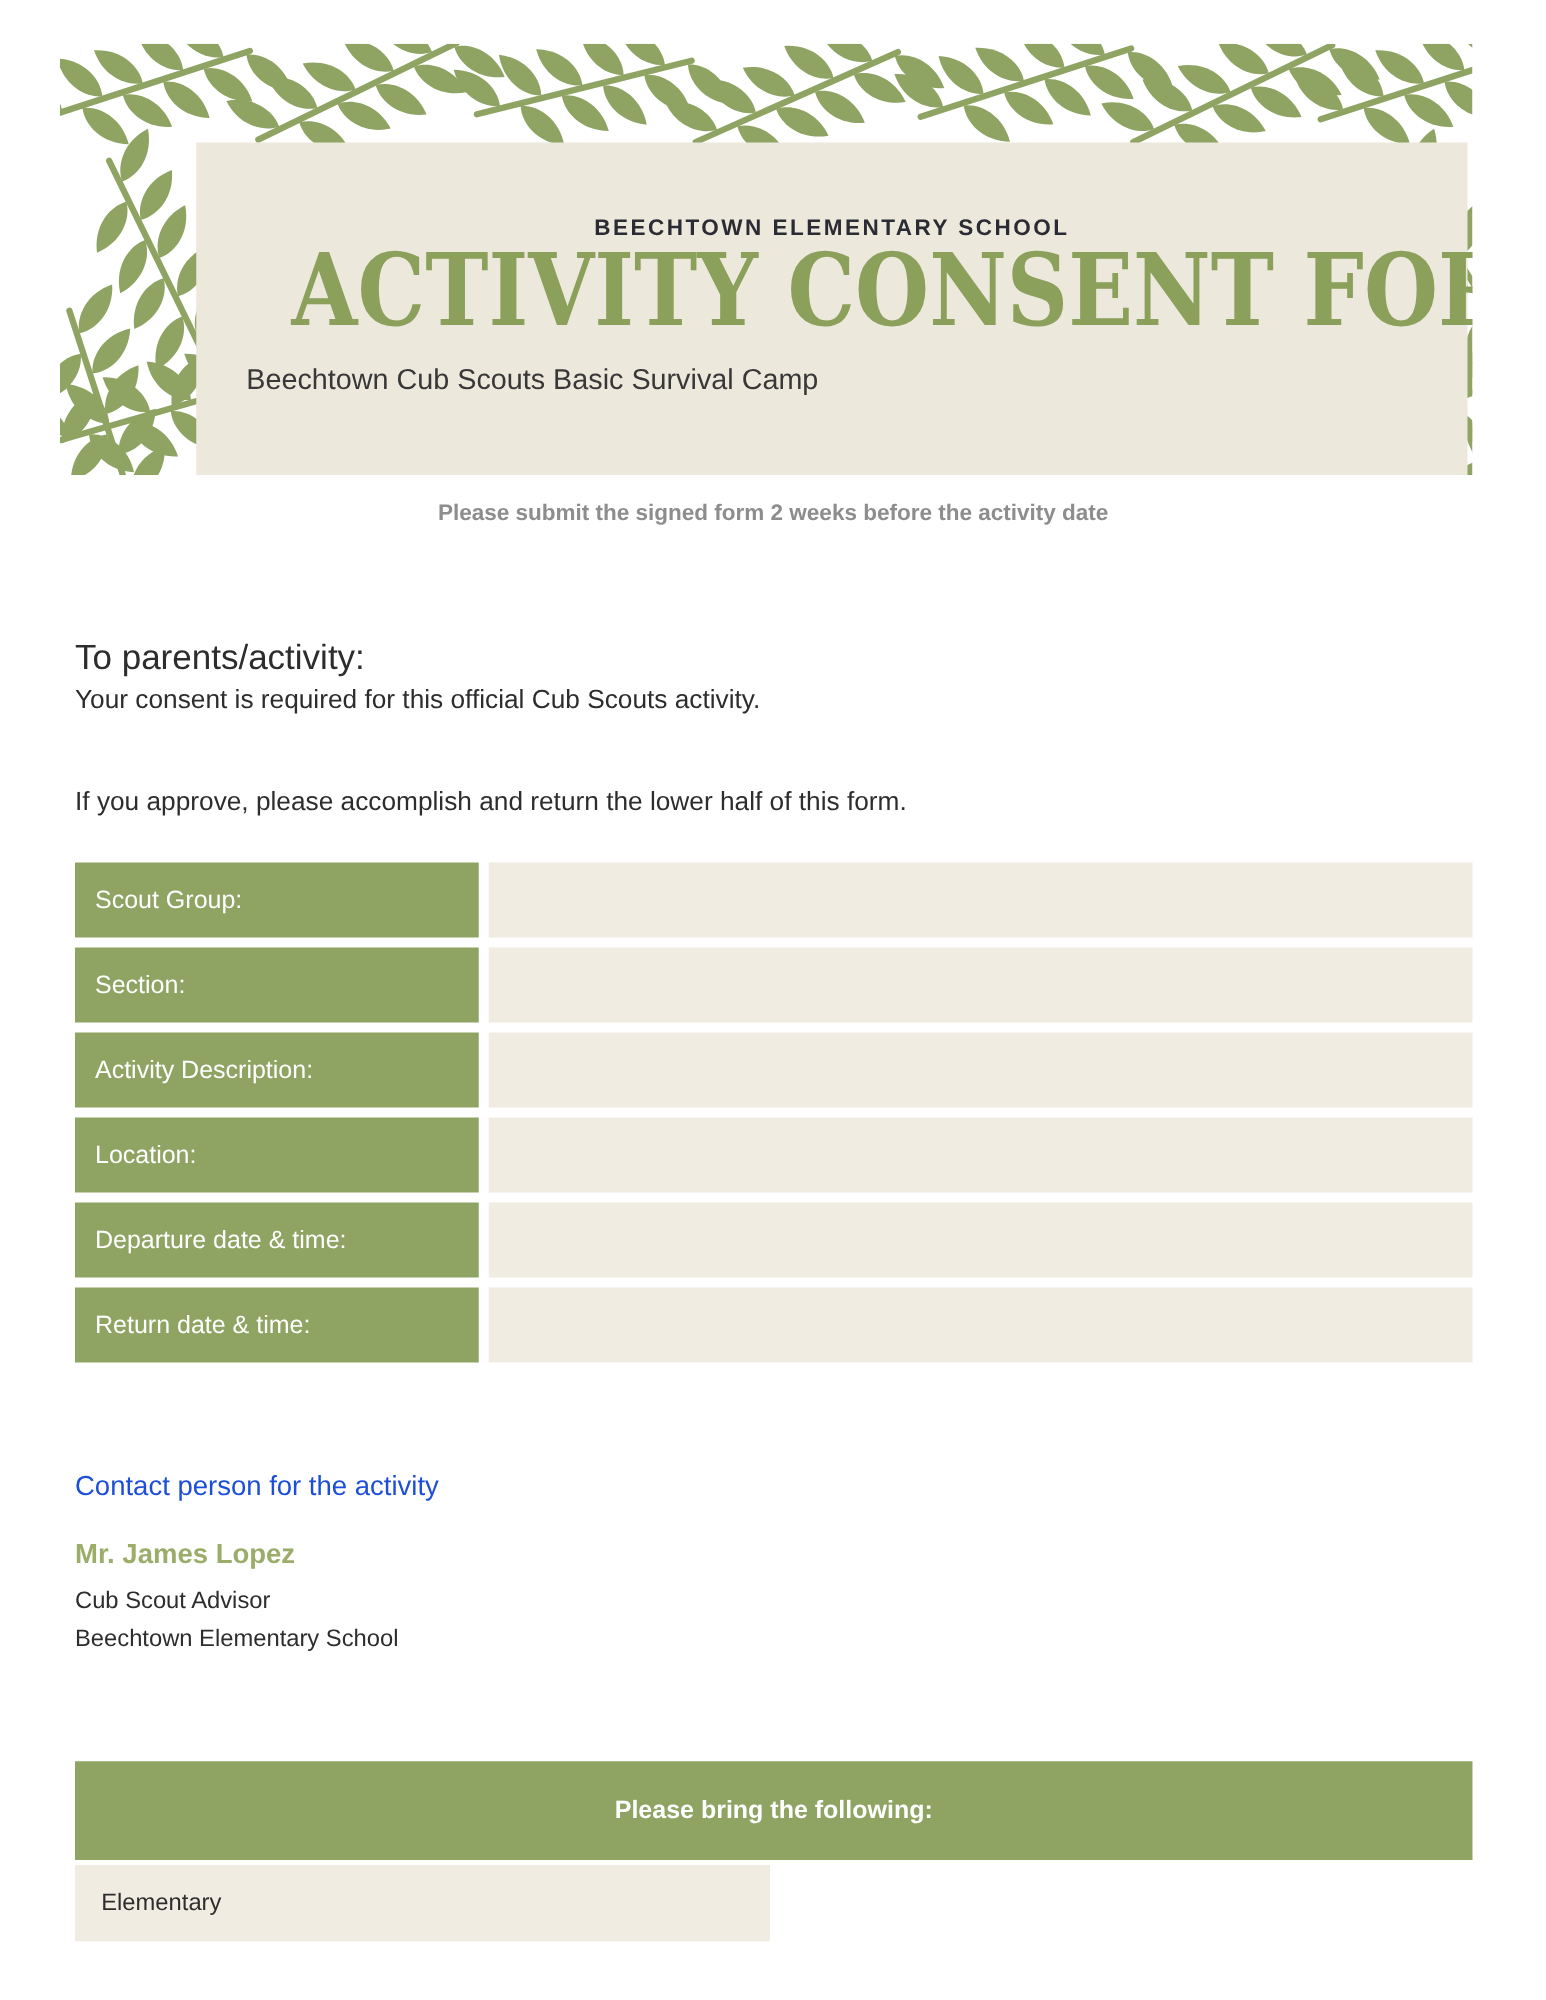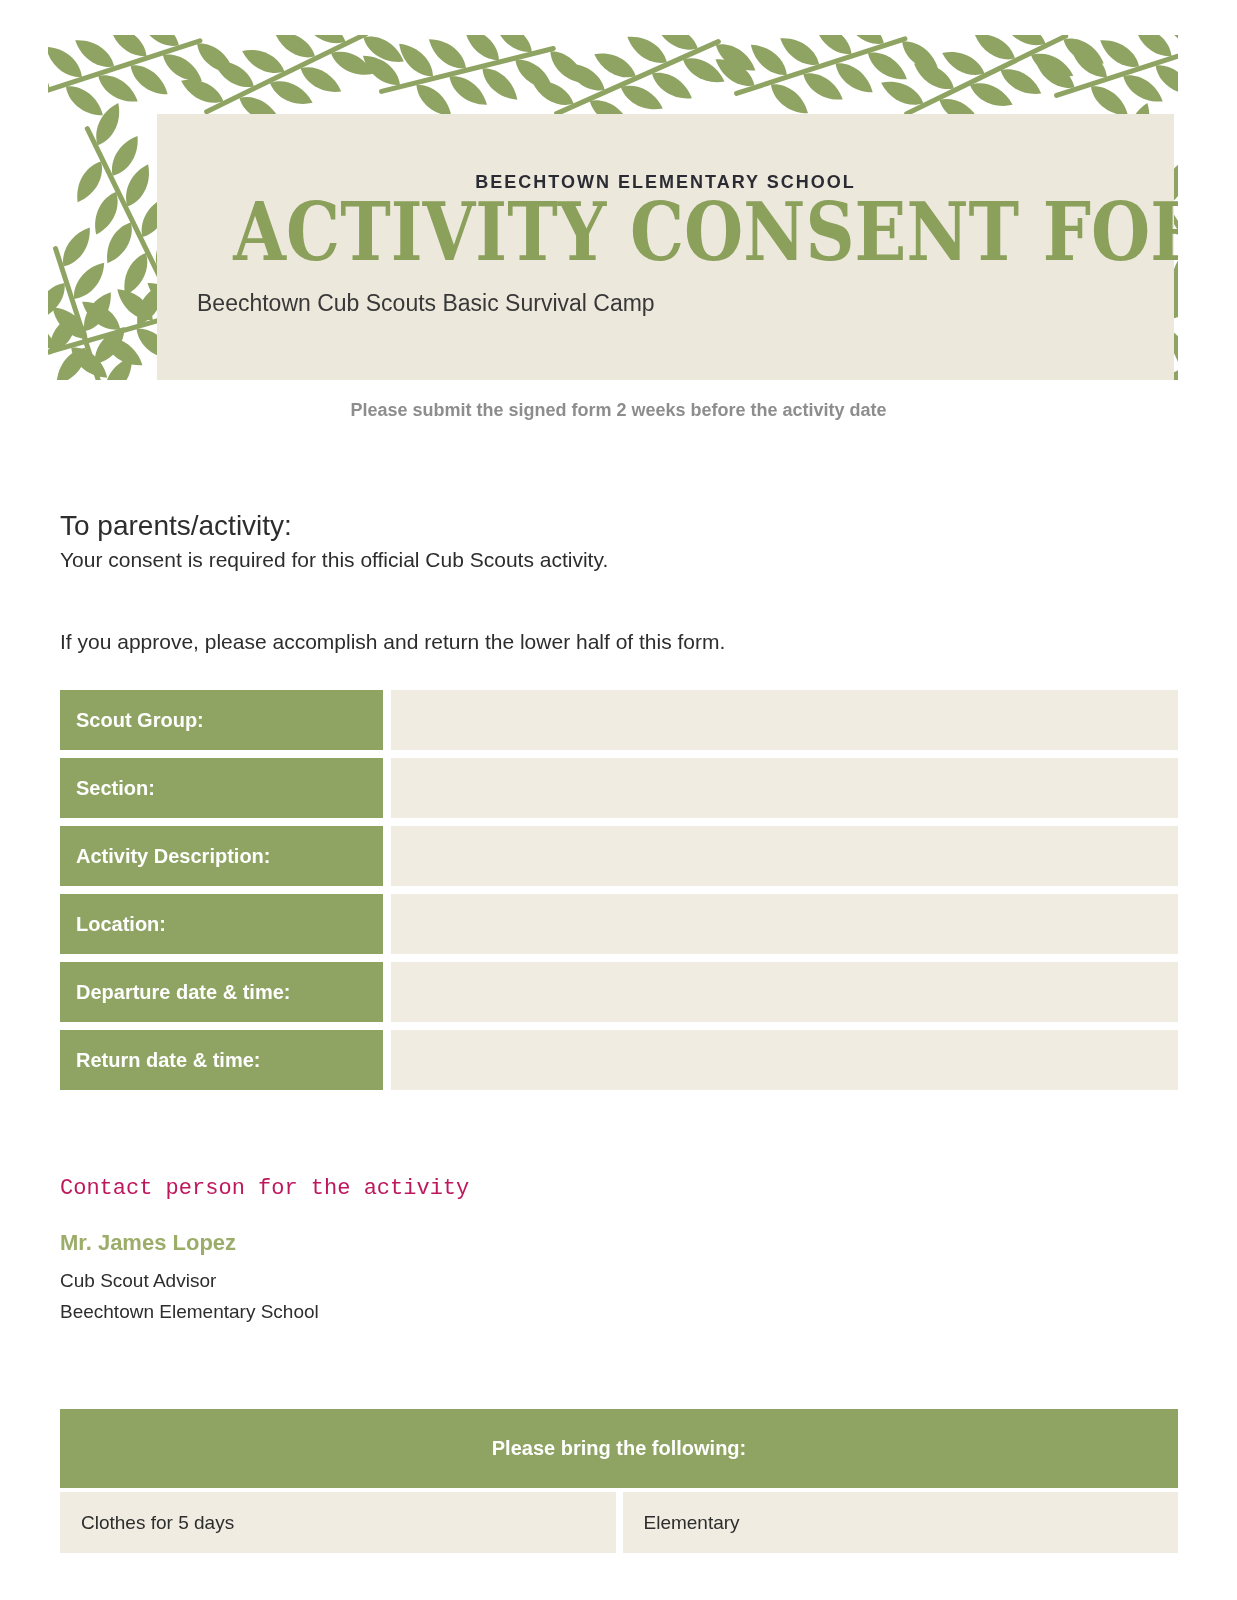--- a/index.html
+++ b/index.html
@@ -88,29 +88,29 @@
     display: grid;
     grid-template-columns: 323px 1fr;
     grid-auto-rows: 60px;
     column-gap: 8px;
     row-gap: 8px;
   }
   .tlabel {
     background: #8FA463;
     color: #ffffff;
     font-size: 20px;
-    font-weight: 700;
+    font-weight: 400;
     display: flex;
     align-items: center;
     padding-left: 16px;
   }
   .tvalue { background: #F1ECE2; }
 
   
-  .contact-heading { position: absolute; left: 60px; top: 1176px; font-size: 22px; color: #be185d; font-family: Liberation Mono, monospace; }
+  .contact-heading { position: absolute; left: 60px; top: 1176px; font-size: 22px; color: #1d4ed8; }
   .contact-name {
     position: absolute; left: 60px; top: 1230px;
     font-size: 22px; font-weight: 700; color: #9CAC69;
   }
   .contact-role { position: absolute; left: 60px; top: 1270px; font-size: 19px; }
   .contact-org  { position: absolute; left: 60px; top: 1301px; font-size: 19px; }
 
   
   .bring-banner {
     position: absolute;
@@ -220,17 +220,16 @@
 
   <div class="contact-heading">Contact person for the activity</div>
   <div class="contact-name">Mr. James Lopez</div>
   <div class="contact-role">Cub Scout Advisor</div>
   <div class="contact-org">Beechtown Elementary School</div>
 
   <div class="bring-banner">
     <span>Please bring the following:</span>
   </div>
   <div class="bring-items">
-    <div class="bring-cell">Clothes for 5 days</div>
     <div class="bring-cell">Elementary</div>
   </div>
 
 </div>
 
 </body></html>

